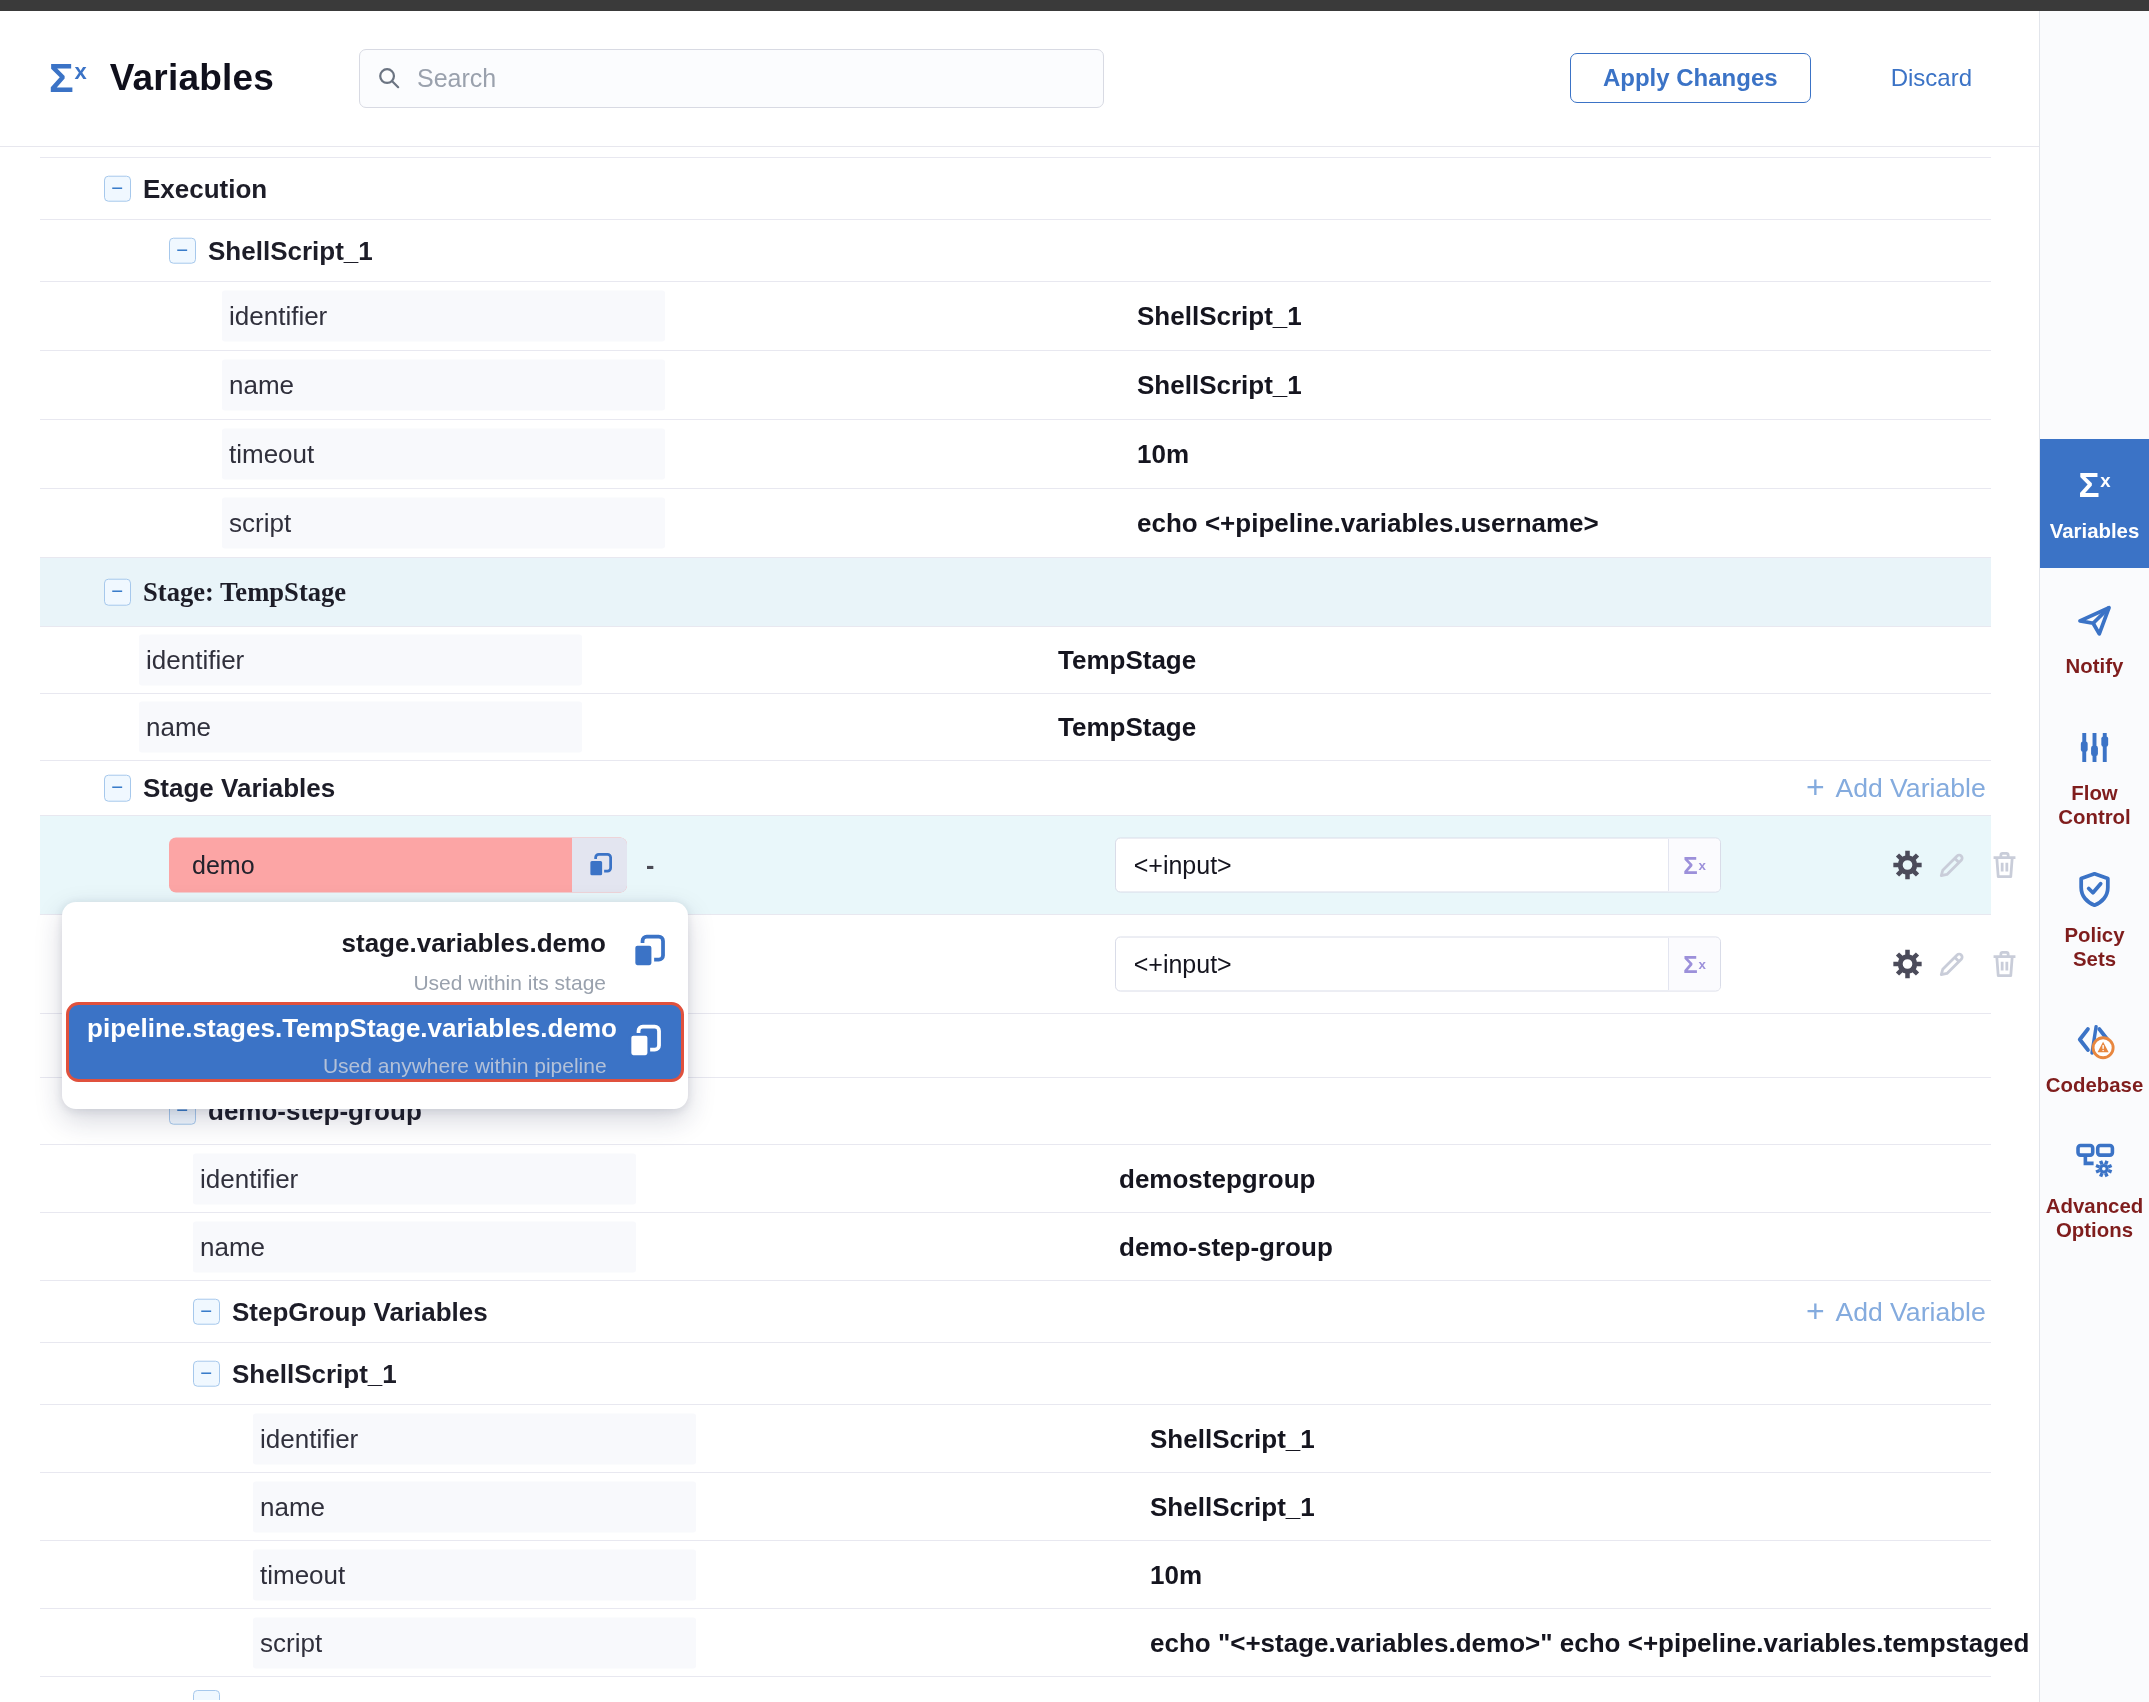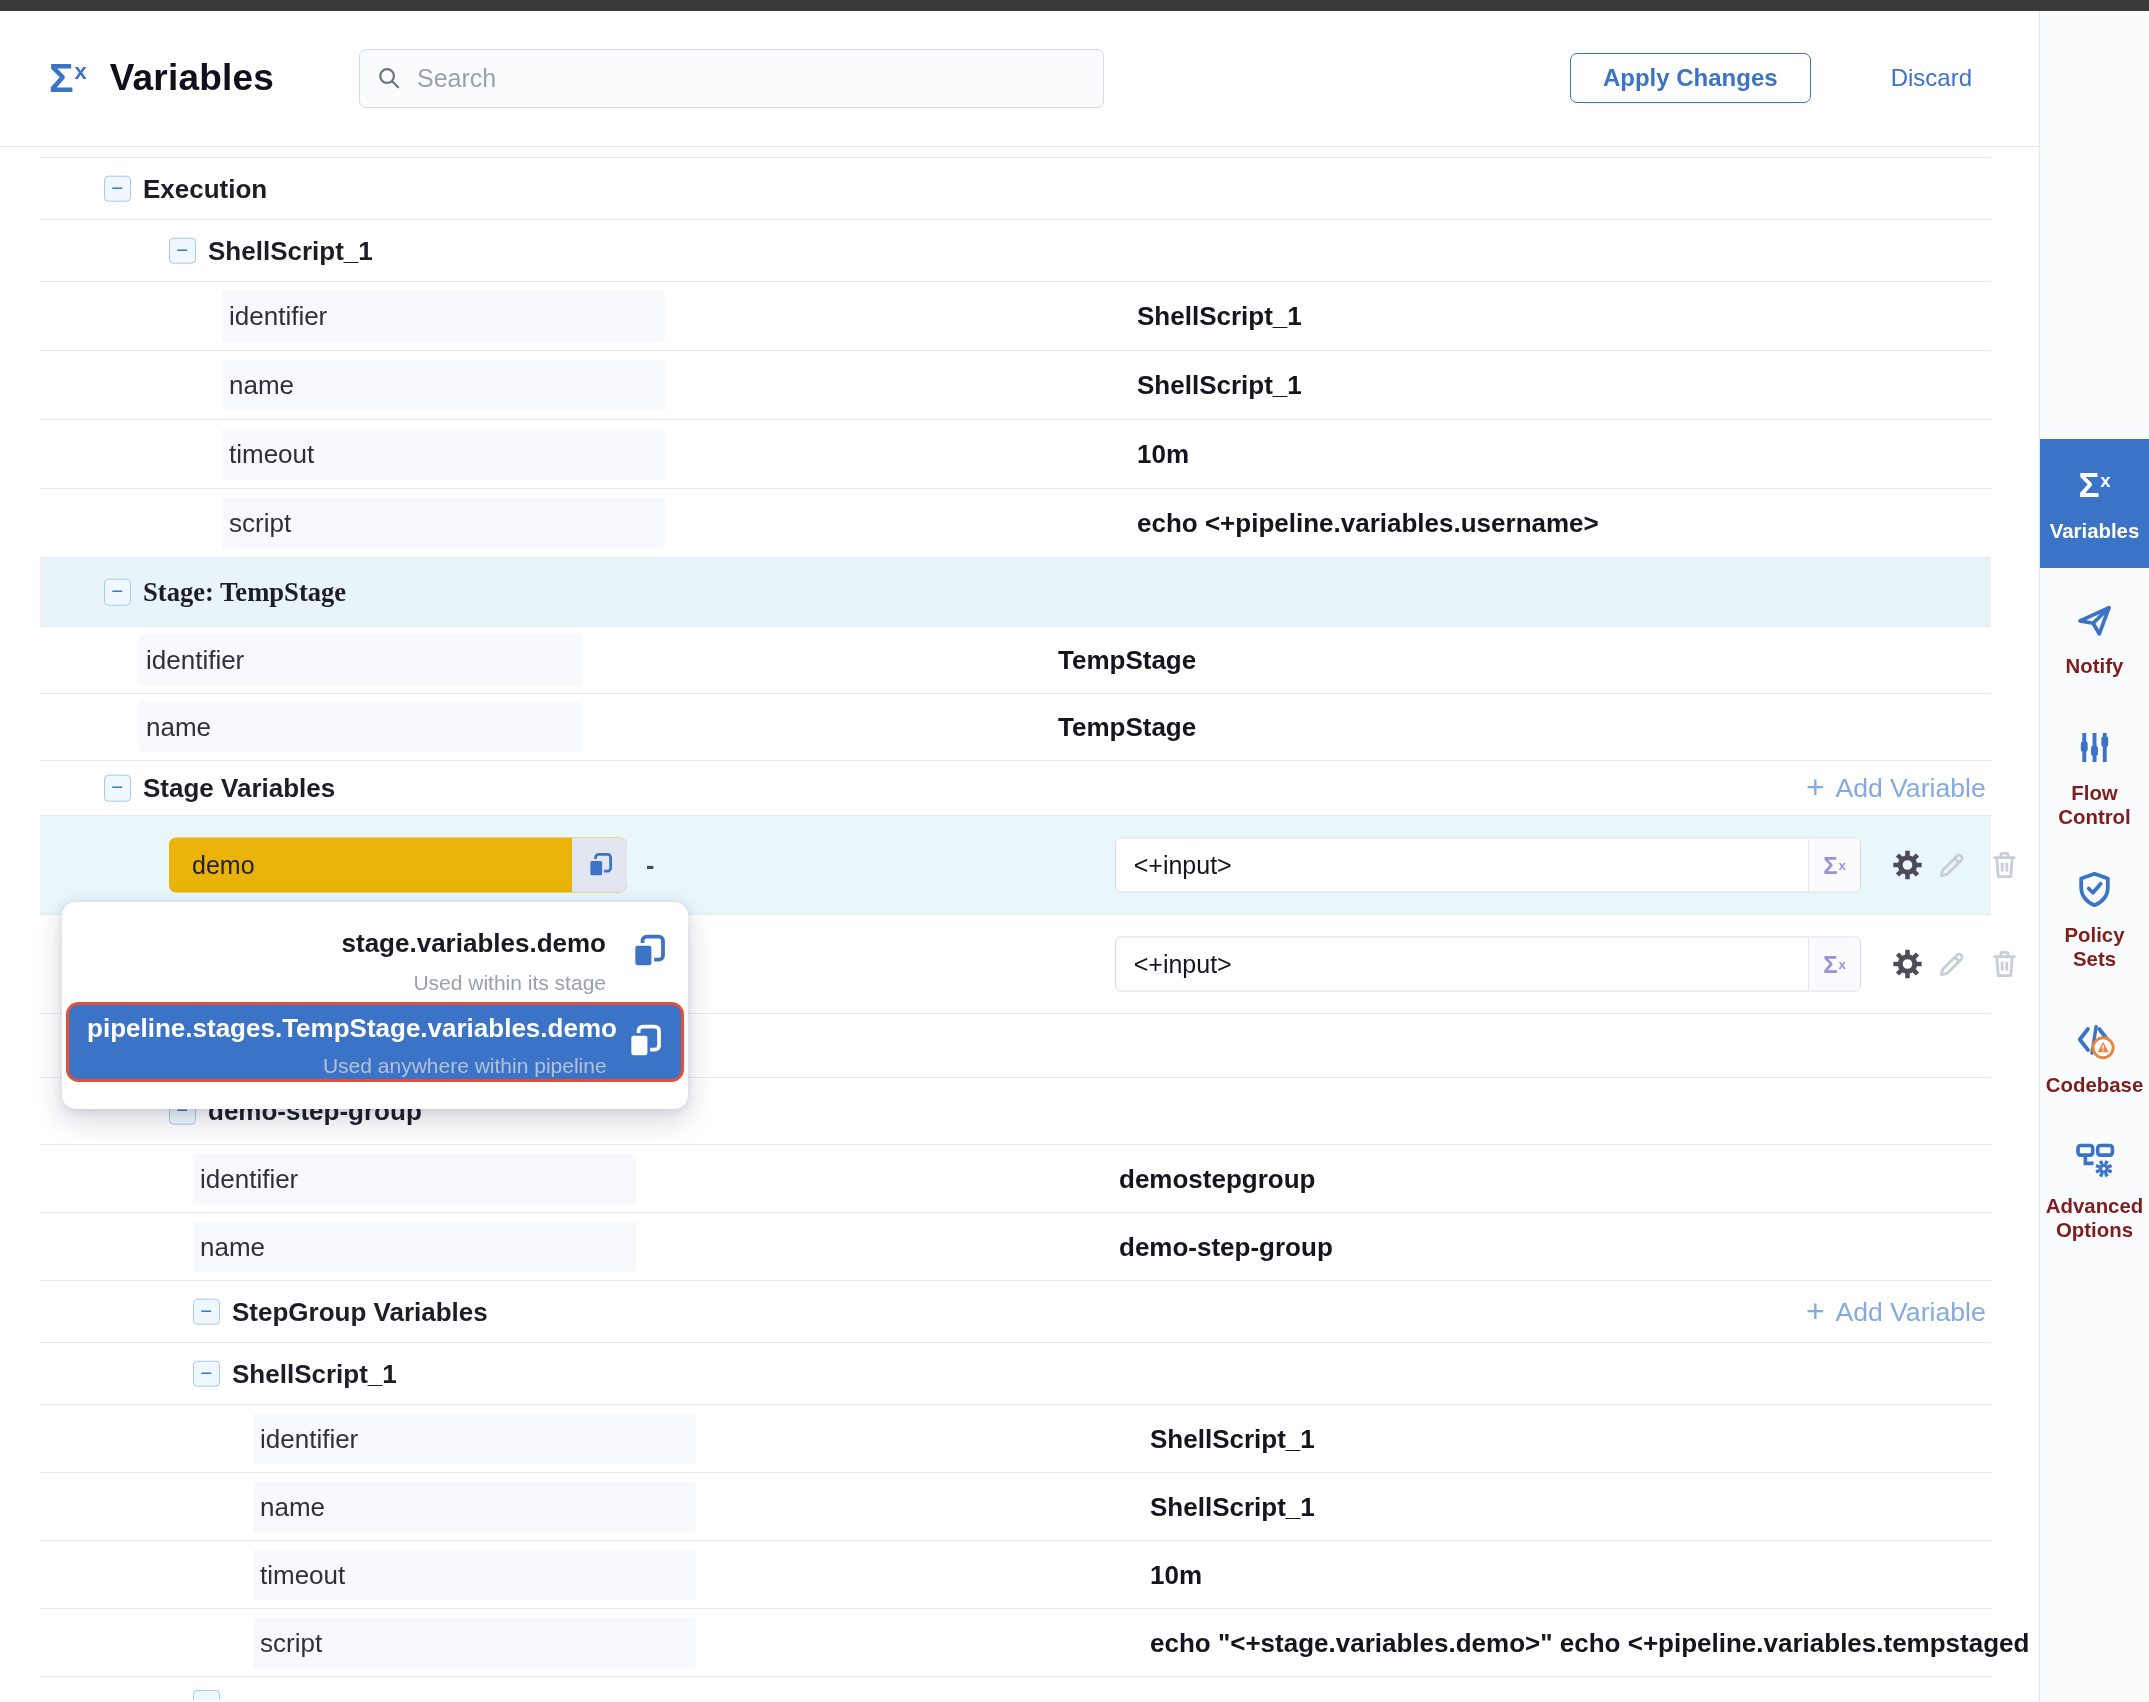--- a/index.html
+++ b/index.html
@@ -66,25 +66,25 @@
   .ind-s1 .key-box{left:99px;}  .ind-s1 .kv-value{left:1018px;}
   .ind-l2g .key-box{left:153px;} .ind-l2g .kv-value{left:1079px;}
   .ind-l3 .key-box{left:213px;}  .ind-l3 .kv-value{left:1110px;max-width:880px;}
 
   .add-var{position:absolute;right:5.3px;top:50%;transform:translateY(-50%);display:flex;align-items:center;gap:10.6px;
     color:#84abde;font-size:26.6px;font-weight:500;cursor:pointer;}
   .add-var .plus{font-size:32px;font-weight:400;line-height:1;margin-top:-2.7px;}
 
   
   .name-input{position:absolute;left:129px;top:50%;transform:translateY(-50%);width:458px;height:55px;display:flex;
-    border-radius:7px;overflow:hidden;background:#eab308;cursor:text;}
+    border-radius:7px;overflow:hidden;background:#fca5a5;cursor:text;}
   .ni-text{flex:1;display:flex;align-items:center;padding-left:23px;font-size:25px;color:#22222c;}
   .ni-copy{width:55px;background:#e3e5f0;display:flex;align-items:center;justify-content:center;cursor:pointer;}
   .dash{position:absolute;left:606px;top:50%;transform:translateY(-50%);font-size:25px;color:#4a4a55;font-weight:600;}
-  .value-input{position:absolute;left:1075px;top:50%;transform:translateY(-50%);width:746px;height:55px;display:flex;
+  .value-input{position:absolute;left:1075px;top:50%;transform:translateY(-50%);width:606px;height:55px;display:flex;
     border:0.9px solid #d9dce8;border-radius:5.3px;background:#fff;box-sizing:border-box;overflow:hidden;cursor:text;}
   .vi-text{flex:1;display:flex;align-items:center;padding-left:17.7px;font-size:25px;color:#15151f;}
   .vi-sigma{width:51px;border-left:0.9px solid #e3e5f0;background:#fbfbfe;display:flex;align-items:center;
     justify-content:center;color:var(--sigma-purple);font-size:24px;font-weight:600;cursor:pointer;}
   .vi-sigma .sigx{font-size:13.3px;vertical-align:7px;margin-left:0.9px;}
   .row-icon{position:absolute;top:50%;transform:translateY(-50%);width:35px;height:35px;cursor:pointer;}
   .row-icon.gear{left:1850px;}
   .row-icon.pencil{left:1894px;}
   .row-icon.trash{left:1947px;}
 

